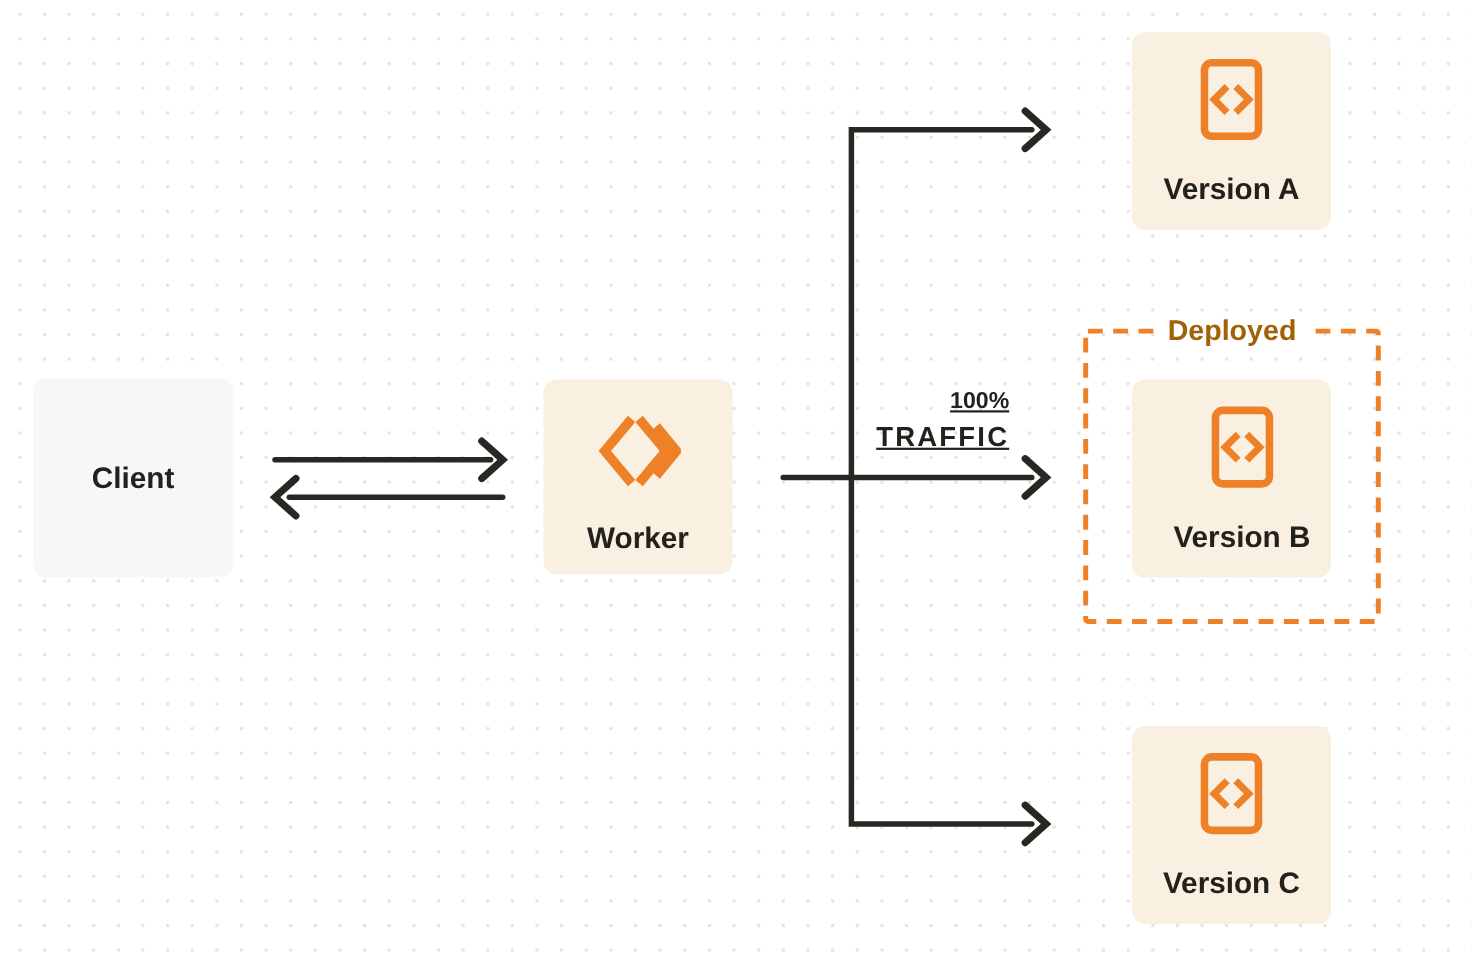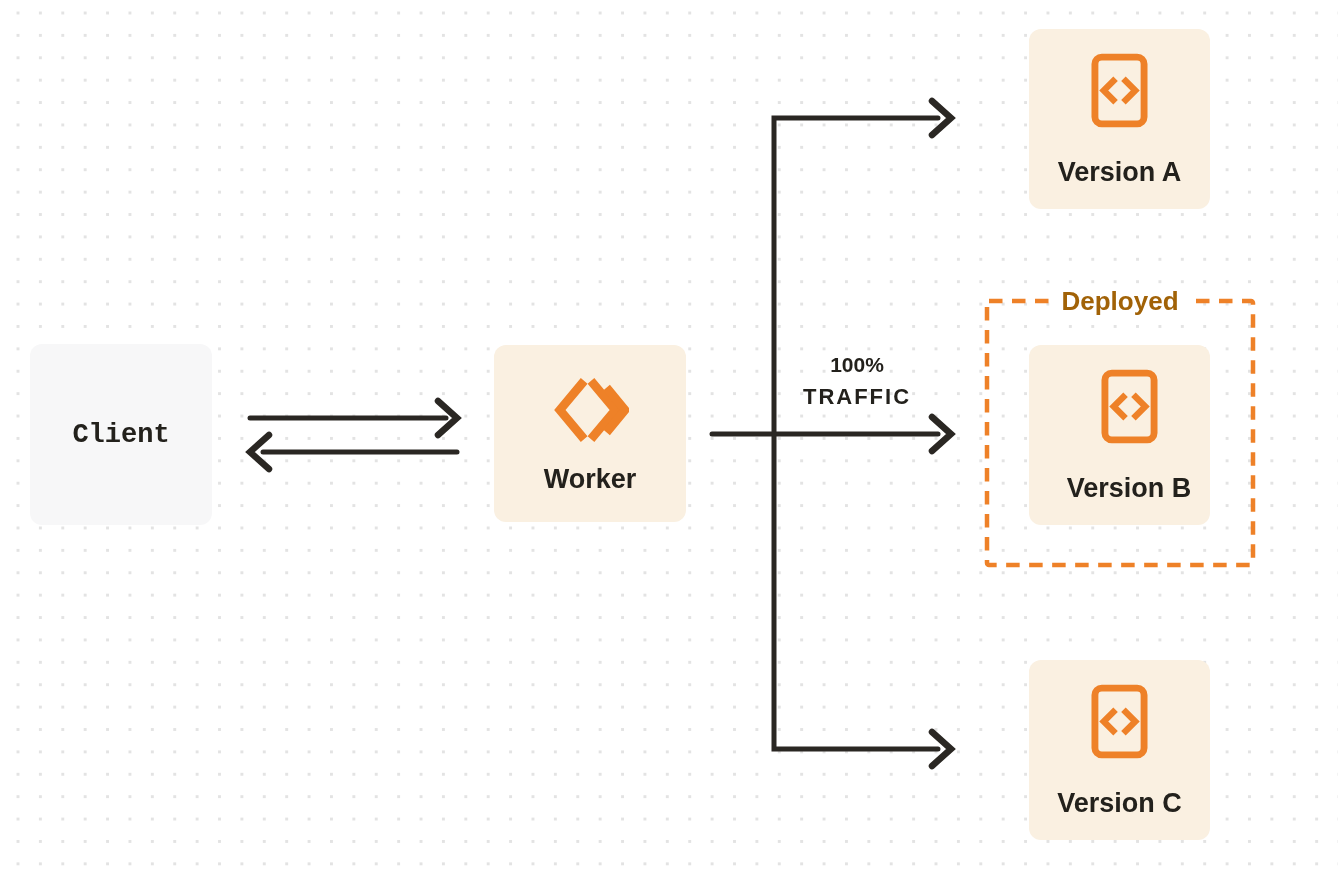--- a/index.html
+++ b/index.html
@@ -37,56 +37,56 @@
     color: #23211C;
     line-height: 32px;
     white-space: nowrap;
   }
 
   .node.client {
     left: 30px; top: 344px;
     width: 182px; height: 181px;
     background: #F7F7F8;
     justify-content: center;
-    font-family: Liberation Mono, monospace;
   }
 
   .node.worker {
     left: 494px; top: 345px;
-    width: 192px; height: 177px;
+    width: 172px; height: 177px;
     background: #FAF0E1;
     padding-top: 30px;
-    gap: 18px;
+    gap: 28px;
   }
   .worker .icon-wrap { width: 78px; height: 70px; display: block; }
 
   .node.version {
     width: 181px; height: 180px;
     background: #FAF0E1;
     padding-top: 24px;
     gap: 28px;
   }
   .node.version-a { left: 1029px; top: 29px; align-items: center; }
   .node.version-b { left: 1029px; top: 345px; padding-left: 19px; }
   .node.version-c { left: 1029px; top: 660px; }
   .version .icon-wrap { width: 57px; height: 75px; display: block; }
 
   .traffic-label {
     position: absolute;
     left: 857px; top: 381px;
     transform: translate(-50%, -50%);
     display: flex;
     flex-direction: column;
-    align-items: center;
+    align-items: flex-end;
     color: #23211C;
     font-weight: 700;
     white-space: nowrap;
+    text-decoration: underline;
   }
   .traffic-label .pct { font-size: 21px; line-height: 32px; }
-  .traffic-label .caps { font-size: 22px; line-height: 32px; letter-spacing: 2px; }
+  .traffic-label .caps { font-size: 25px; line-height: 32px; letter-spacing: 2px; }
 
   .deployed-label {
     position: absolute;
     left: 1120px; top: 301px;
     transform: translate(-50%, -50%);
     background: #FFFFFF;
     padding: 0 12px;
     font-weight: 700;
     font-size: 26px;
     color: #a16207;

